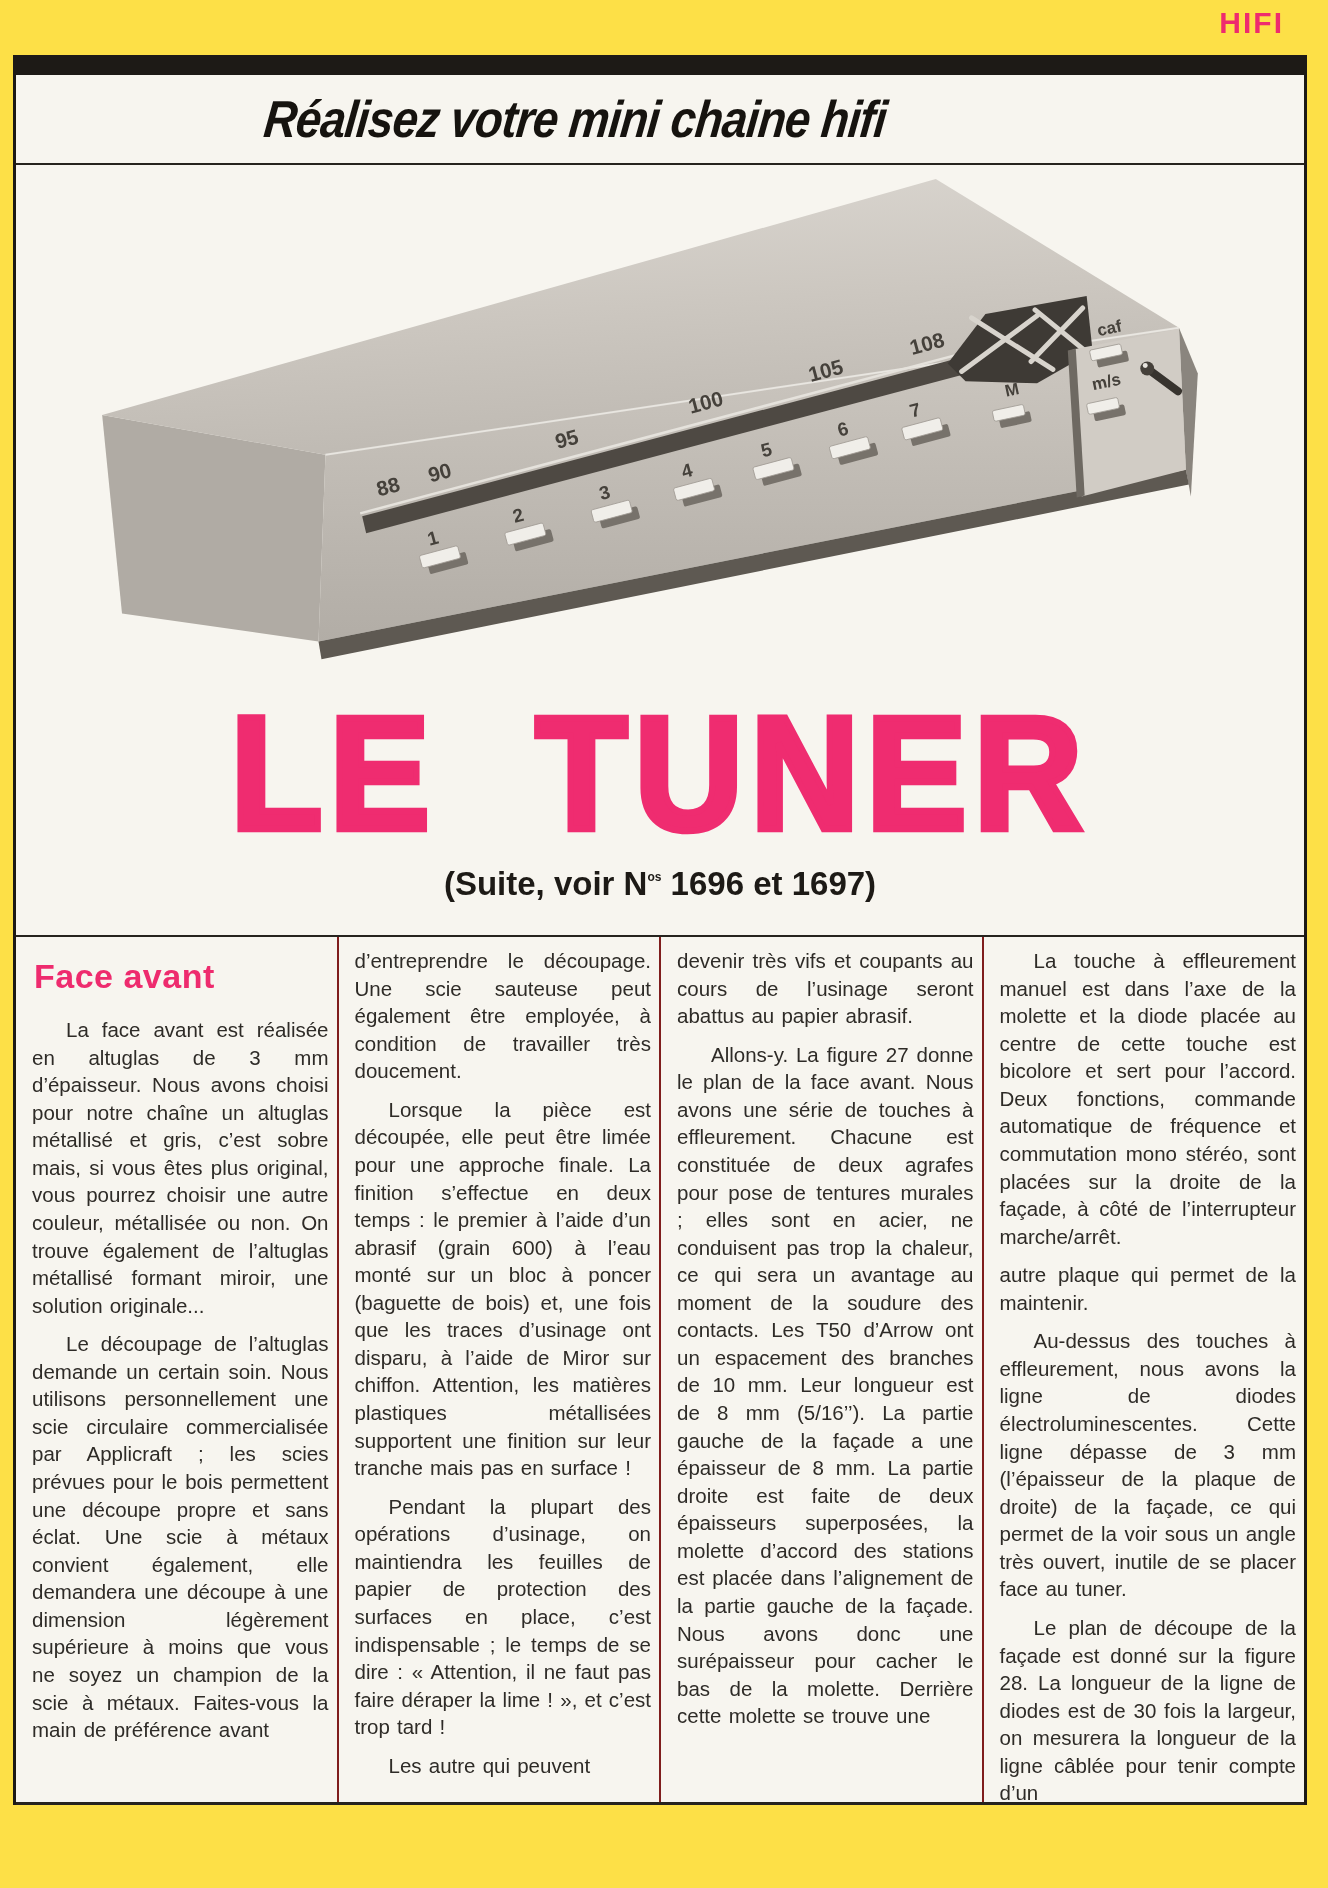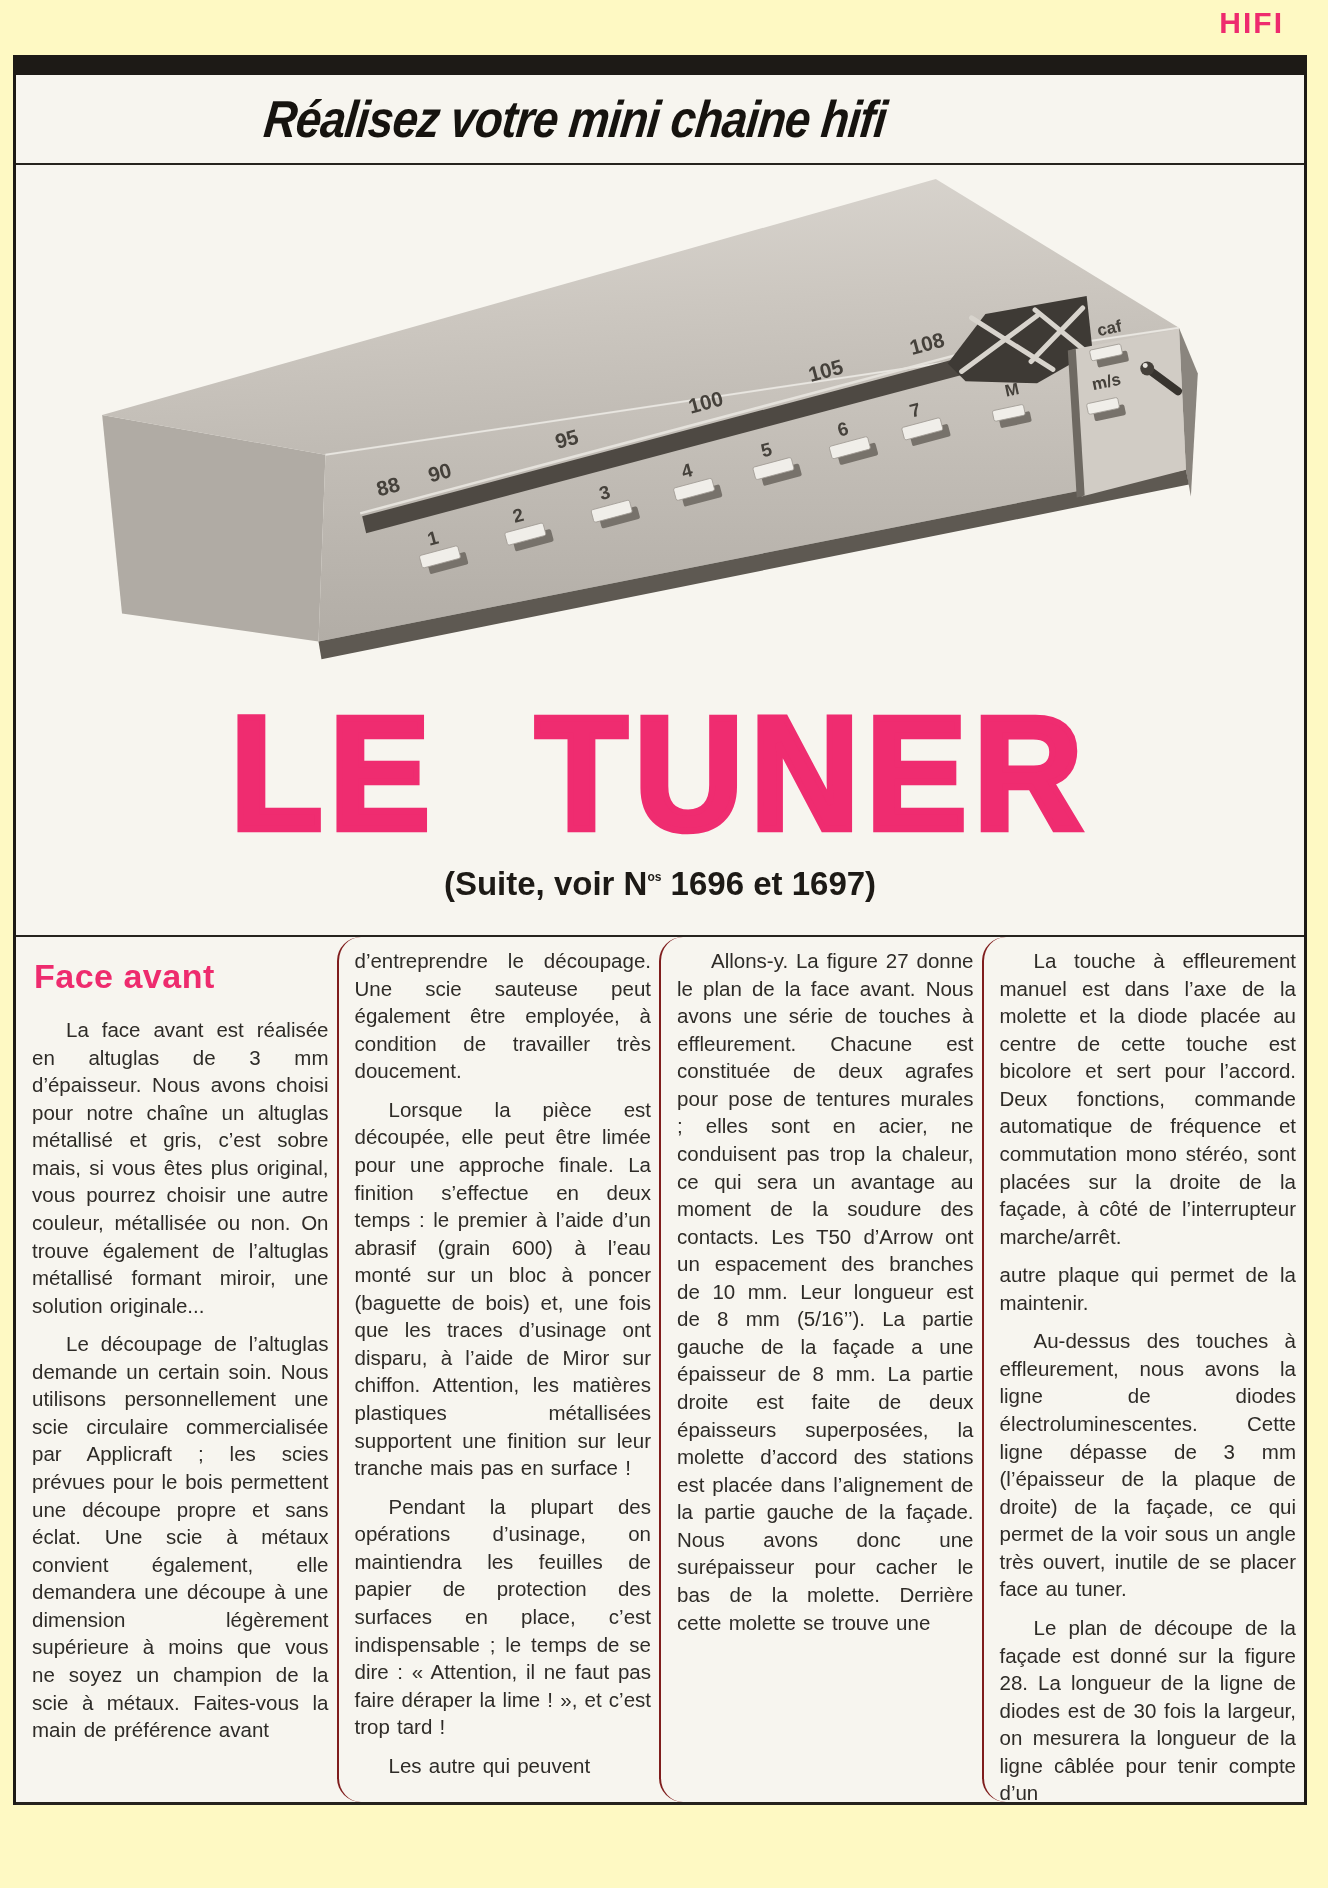--- a/index.html
+++ b/index.html
@@ -1,34 +1,34 @@
 <!DOCTYPE html>
 <html><head>
 <meta charset="utf-8">
 <style>
   html,body{margin:0;padding:0;}
   body{background:#e8e5de;font-family:"Liberation Sans",sans-serif;}
-  .page{position:relative;width:1328px;height:1888px;margin:0 auto;background:#fef9c3;overflow:hidden;}
+  .page{position:relative;width:1328px;height:1888px;margin:0 auto;background:#fde047;overflow:hidden;}
   .hifi-tag{position:absolute;top:6px;right:44px;font-size:30px;font-weight:bold;letter-spacing:2px;color:#ee2b6e;}
   .frame{position:absolute;left:13px;top:55px;width:1294px;height:1750px;box-sizing:border-box;
          border-left:3px solid #1d1a16;border-right:3px solid #1d1a16;background:#f7f5ef;}
   .topbar{height:20px;background:#1d1a16;}
   .titleband{height:88px;border-bottom:2px solid #26231e;display:flex;align-items:center;justify-content:center;padding-right:170px;}
   .script-title{display:inline-block;font-size:48px;font-weight:bold;font-style:italic;letter-spacing:-1px;
                 transform:skewX(-6deg) scale(0.95,1.08);color:#16130f;white-space:nowrap;}
   .photoarea{position:relative;height:530px;}
   .photoarea svg{position:absolute;left:72px;top:2px;}
   .bigtitle{height:162px;text-align:center;color:#ef2c70;font-weight:bold;font-size:146px;line-height:156px;
             letter-spacing:7px;word-spacing:48px;-webkit-text-stroke:6px #ef2c70;
             transform:scale(1.03,1.1);transform-origin:50% 45%;white-space:nowrap;}
   .subtitleline{text-align:center;font-size:33px;font-weight:bold;color:#1d1a16;margin-top:8px;height:40px;}
   .subtitleline sup{font-size:12px;vertical-align:14px;}
   .columns{display:flex;margin-top:30px;height:870px;box-sizing:border-box;
            border-top:2px solid #26231e;border-bottom:3px solid #26231e;overflow:hidden;}
-  .col{flex:1 1 0;padding:10px 8px 0 16px;overflow:hidden;box-sizing:border-box;border-radius:24px;}
+  .col{flex:1 1 0;padding:10px 8px 0 16px;overflow:hidden;box-sizing:border-box;}
   .col + .col{border-left:2px solid #7f1d1d;}
   .section-heading{color:#ee2b6e;font-size:34px;font-weight:bold;margin:10px 0 20px 2px;letter-spacing:0.5px;}
   .para{font-size:20.5px;line-height:1.345;text-align:justify;text-indent:34px;margin:0 0 11px 0;color:#2e2b27;word-spacing:1.5px;}
   .para.cont{text-indent:0;}
   .footer-line{position:absolute;right:33px;top:1816px;font-size:26px;font-weight:bold;color:#16130f;letter-spacing:0.5px;}
   .svg-label{font-family:"Liberation Sans",sans-serif;font-weight:bold;fill:#45413b;}
 </style>
 </head>
 <body>
 
@@ -157,20 +157,21 @@
         <p class="para">La face avant est réalisée en altuglas de 3 mm d’épaisseur. Nous avons choisi pour notre chaîne un altuglas métallisé et gris, c’est sobre mais, si vous êtes plus original, vous pourrez choisir une autre couleur, métallisée ou non. On trouve également de l’altuglas métallisé formant miroir, une solution originale...</p>
         <p class="para">Le découpage de l’altuglas demande un certain soin. Nous utilisons personnellement une scie circulaire commercialisée par Applicraft ; les scies prévues pour le bois permettent une découpe propre et sans éclat. Une scie à métaux convient également, elle demandera une découpe à une dimension légèrement supérieure à moins que vous ne soyez un champion de la scie à métaux. Faites-vous la main de préférence avant</p>
       </div>
       <div class="col">
         <p class="para cont">d’entreprendre le découpage. Une scie sauteuse peut également être employée, à condition de travailler très doucement.</p>
         <p class="para">Lorsque la pièce est découpée, elle peut être limée pour une approche finale. La finition s’effectue en deux temps : le premier à l’aide d’un abrasif (grain 600) à l’eau monté sur un bloc à poncer (baguette de bois) et, une fois que les traces d’usinage ont disparu, à l’aide de Miror sur chiffon. Attention, les matières plastiques métallisées supportent une finition sur leur tranche mais pas en surface !</p>
         <p class="para">Pendant la plupart des opérations d’usinage, on maintiendra les feuilles de papier de protection des surfaces en place, c’est indispensable ; le temps de se dire : « Attention, il ne faut pas faire déraper la lime ! », et c’est trop tard !</p>
         <p class="para">Les autre qui peuvent</p>
       </div>
       <div class="col">
+        <p class="para cont">devenir très vifs et coupants au cours de l’usinage seront abattus au papier abrasif.</p>
         <p class="para">Allons-y. La figure 27 donne le plan de la face avant. Nous avons une série de touches à effleurement. Chacune est constituée de deux agrafes pour pose de tentures murales ; elles sont en acier, ne conduisent pas trop la chaleur, ce qui sera un avantage au moment de la soudure des contacts. Les T50 d’Arrow ont un espacement des branches de 10 mm. Leur longueur est de 8 mm (5/16’’). La partie gauche de la façade a une épaisseur de 8 mm. La partie droite est faite de deux épaisseurs superposées, la molette d’accord des stations est placée dans l’alignement de la partie gauche de la façade. Nous avons donc une surépaisseur pour cacher le bas de la molette. Derrière cette molette se trouve une</p>
       </div>
       <div class="col">
         <p class="para">La touche à effleurement manuel est dans l’axe de la molette et la diode placée au centre de cette touche est bicolore et sert pour l’accord. Deux fonctions, commande automatique de fréquence et commutation mono stéréo, sont placées sur la droite de la façade, à côté de l’interrupteur marche/arrêt.</p>
         <p class="para cont">autre plaque qui permet de la maintenir.</p>
         <p class="para">Au-dessus des touches à effleurement, nous avons la ligne de diodes électroluminescentes. Cette ligne dépasse de 3 mm (l’épaisseur de la plaque de droite) de la façade, ce qui permet de la voir sous un angle très ouvert, inutile de se placer face au tuner.</p>
         <p class="para">Le plan de découpe de la façade est donné sur la figure 28. La longueur de la ligne de diodes est de 30 fois la largeur, on mesurera la longueur de la ligne câblée pour tenir compte d’un</p>
       </div>
     </div>
   </div>

